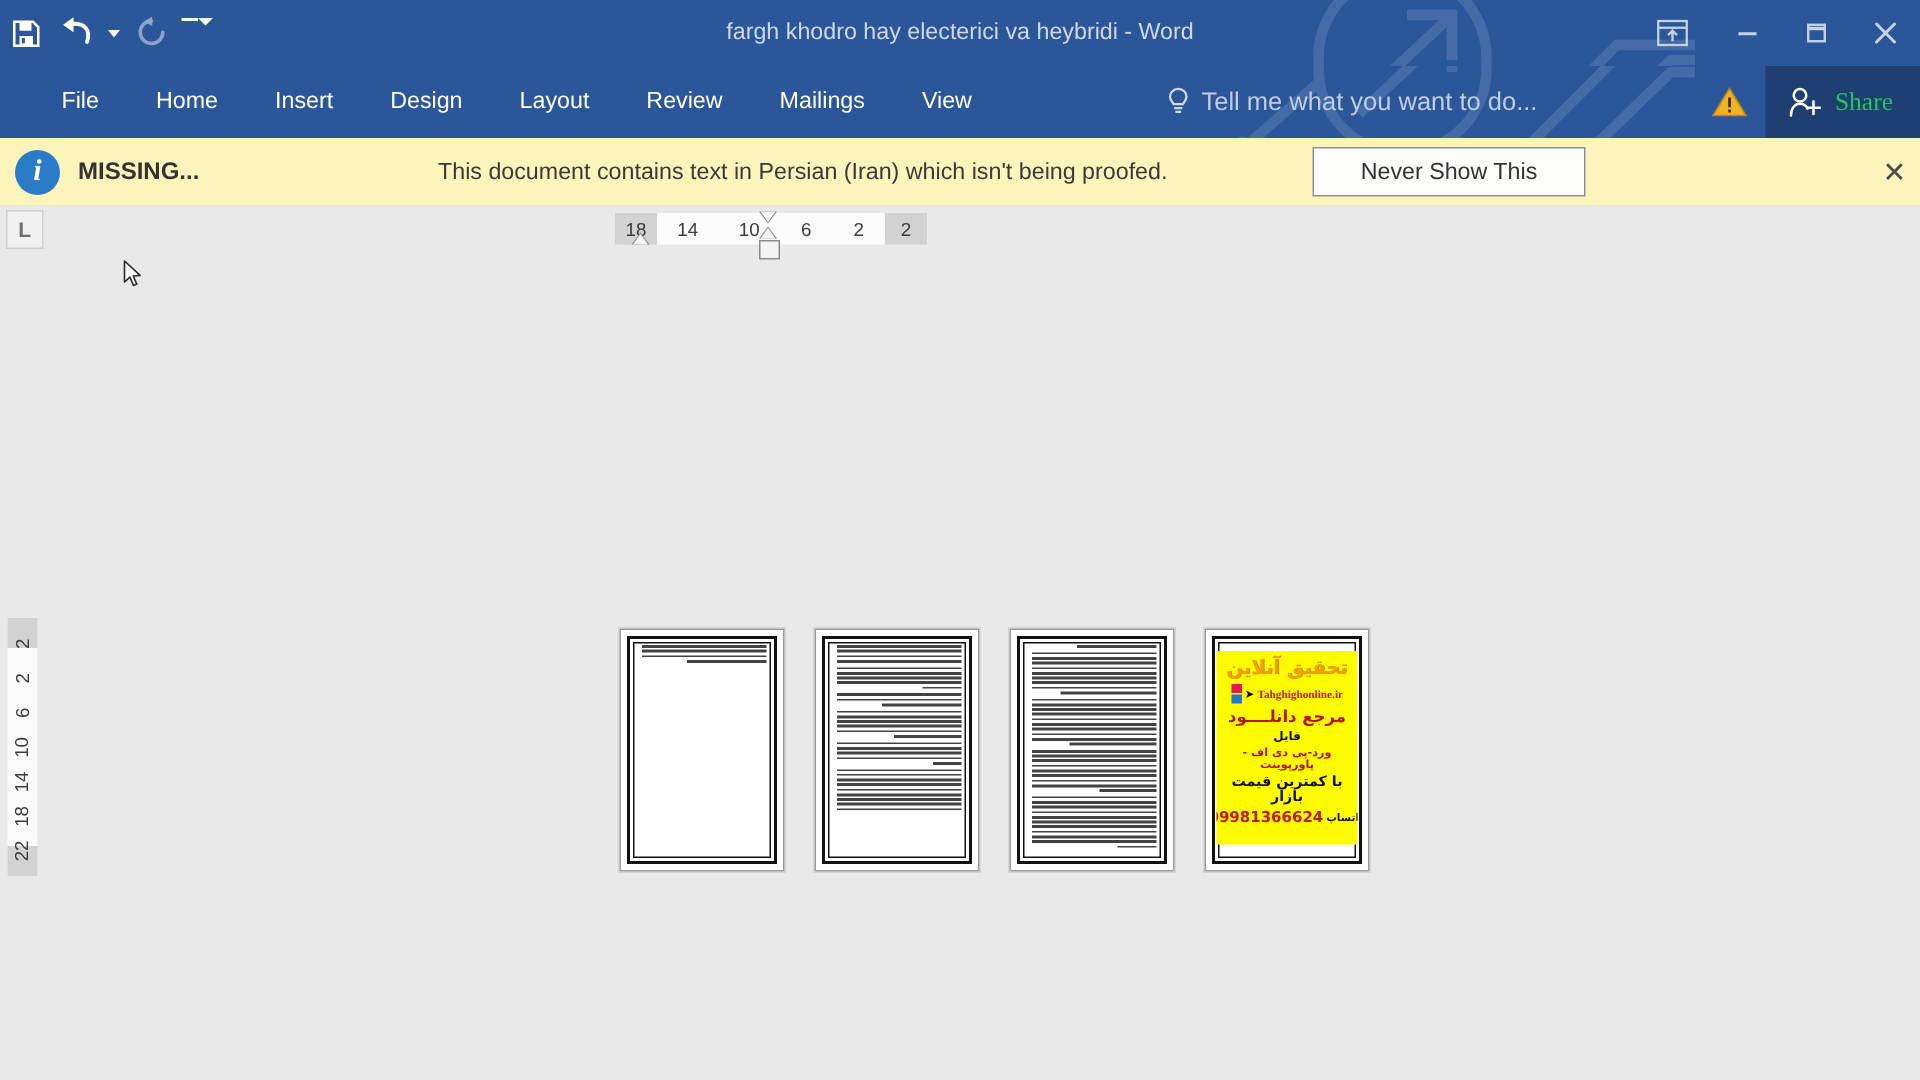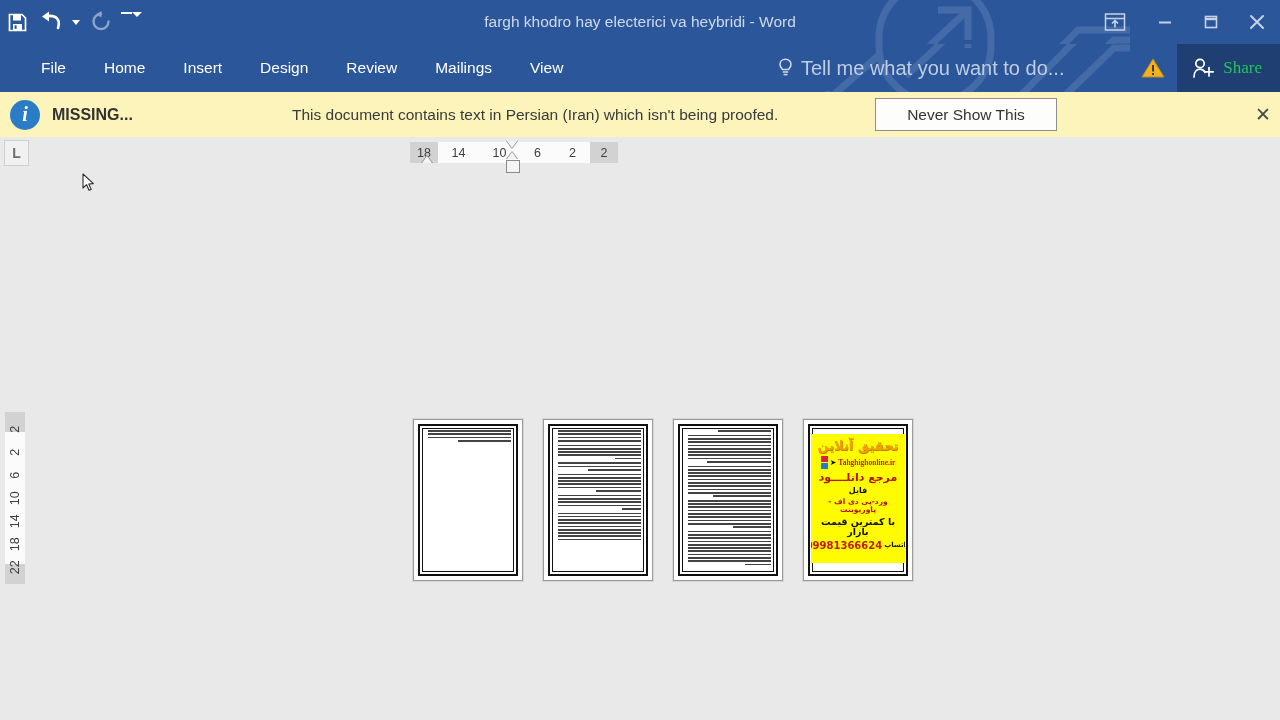--- a/index.html
+++ b/index.html
@@ -138,21 +138,21 @@
     white-space: nowrap;
   }
   .tellme {
     position: absolute;
     left: 778px; top: 0;
     height: 48px;
     display: flex; align-items: center;
     gap: 8px;
   }
   .tellme .lbl {
-    font-size: 20px;
+    font-size: 17px;
     color: #bfcde4;
     font-style: normal;
     white-space: nowrap;
   }
   .warn-ico {
     position: absolute;
     left: 1140px; top: 0;
     height: 48px;
     display: flex; align-items: center;
   }
@@ -566,20 +566,21 @@
         <path d="M340 112 L404 50 L430 50"></path>
       </g>
       <circle cx="118" cy="100" r="7" fill="#7e9ac8"></circle>
     </svg>
 
     <div class="tabs">
       <div class="tab">File</div>
       <div class="tab">Home</div>
       <div class="tab">Insert</div>
       <div class="tab">Design</div>
+      <div class="tab">Layout</div>
       <div class="tab">Review</div>
       <div class="tab">Mailings</div>
       <div class="tab">View</div>
     </div>
 
     <div class="tellme">
       <svg width="15" height="20" viewBox="0 0 15 20">
         <path d="M7.5 1.3 C4.2 1.3 2 3.6 2 6.4 C2 8.6 3.6 10 4.4 11.4 L10.6 11.4 C11.4 10 13 8.6 13 6.4 C13 3.6 10.8 1.3 7.5 1.3 Z" fill="none" stroke="#cfd9ea" stroke-width="1.5"></path>
         <line x1="4.8" y1="14" x2="10.2" y2="14" stroke="#cfd9ea" stroke-width="1.5"></line>
         <line x1="5.6" y1="16.6" x2="9.4" y2="16.6" stroke="#cfd9ea" stroke-width="1.5"></line>

